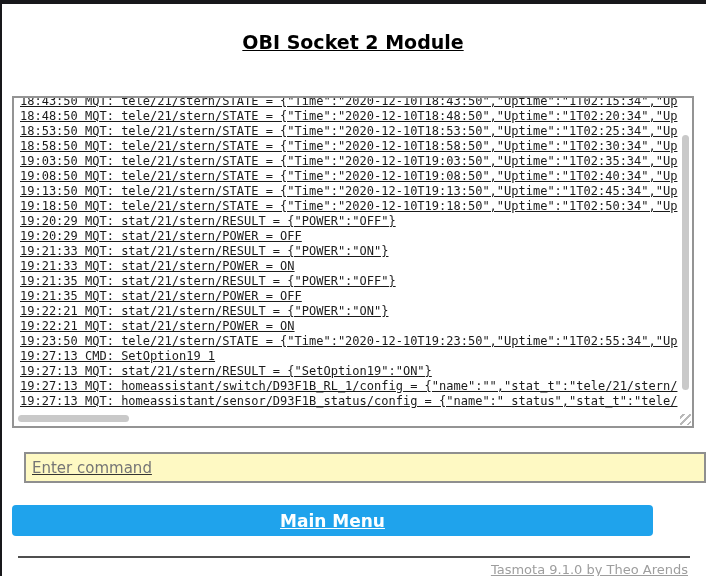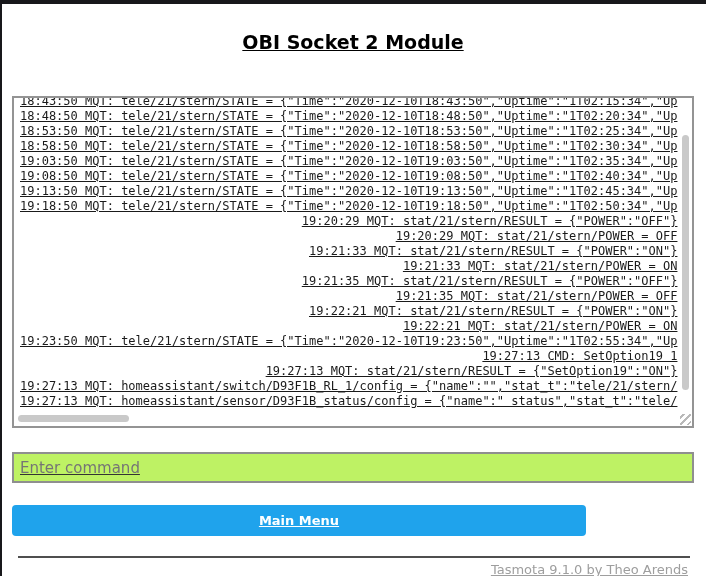--- a/index.html
+++ b/index.html
@@ -26,21 +26,20 @@
     text-align: center;
     font-size: 19px; font-weight: bold; color: #000000;
     letter-spacing: 0px;
   }
   .console {
     position: absolute; left: 12px; top: 96px;
     width: 682px; height: 332px;
     border: 2px solid #949494;
     background: #ffffff;
     overflow: hidden;
-    text-align: right;
   }
   .console pre {
     position: absolute; top: -4px; left: 6px;
     font-family: "DejaVu Sans Mono", "Liberation Mono", monospace;
     font-size: 12px; line-height: 15px;
     color: #1a1a1a;
     white-space: pre;
   }
   .vscroll-thumb {
     position: absolute; right: 3px; top: 37px;
@@ -52,39 +51,39 @@
     width: 111px; height: 7px;
     background: #c9c9c9; border-radius: 4px;
   }
   .resize-handle {
     position: absolute; right: 1px; bottom: 1px;
     width: 11px; height: 11px;
     background: repeating-linear-gradient(-45deg,
       transparent 0 2px, #b9b9b9 2px 3.5px, transparent 3.5px 5px);
   }
   .cmd-input {
-    position: absolute; left: 12px; top: 452px;
+    position: absolute; left: 24px; top: 452px;
     width: 682px; height: 31px;
     border: 2px solid #8f8f8f;
-    background: #bef264;
+    background: #fef9c3;
     font-family: "DejaVu Sans", "Liberation Sans", sans-serif;
     font-size: 15px;
     padding: 0 6px;
     color: #333333;
     outline: none;
   }
   .cmd-input::placeholder { color: #757575; opacity: 1; }
   .main-btn {
     position: absolute; left: 12px; top: 505px;
-    width: 574px; height: 31px;
+    width: 641px; height: 31px;
     border: none; border-radius: 4px;
     background: #1fa3ec;
     color: #fdffff;
     font-family: "DejaVu Sans", "Liberation Sans", sans-serif;
-    font-size: 13px; font-weight: bold;
+    font-size: 17px; font-weight: bold;
     cursor: pointer;
   }
   .divider {
     position: absolute; left: 18px; top: 556px;
     width: 672px; height: 2px;
     background: #4f4f4f;
     border: none;
   }
   .footer-credit {
     position: absolute; right: 18px; top: 562px;

